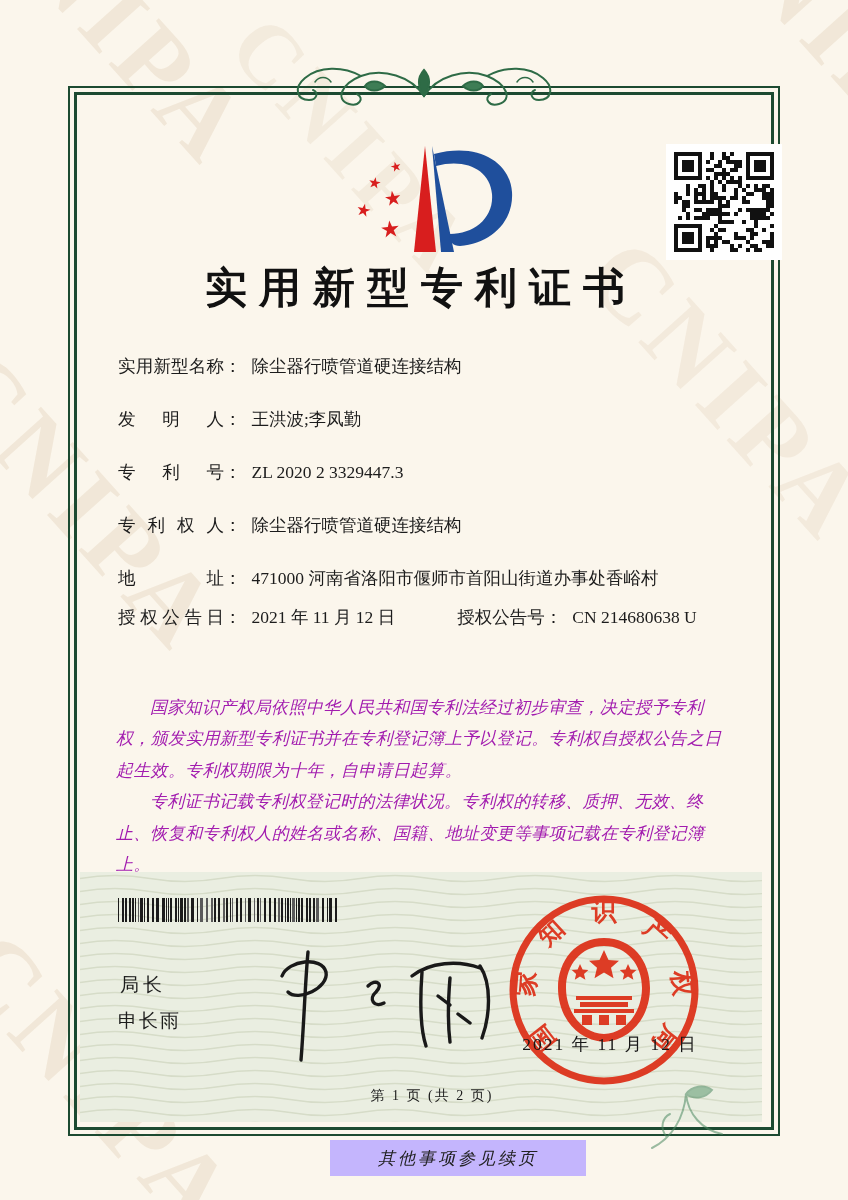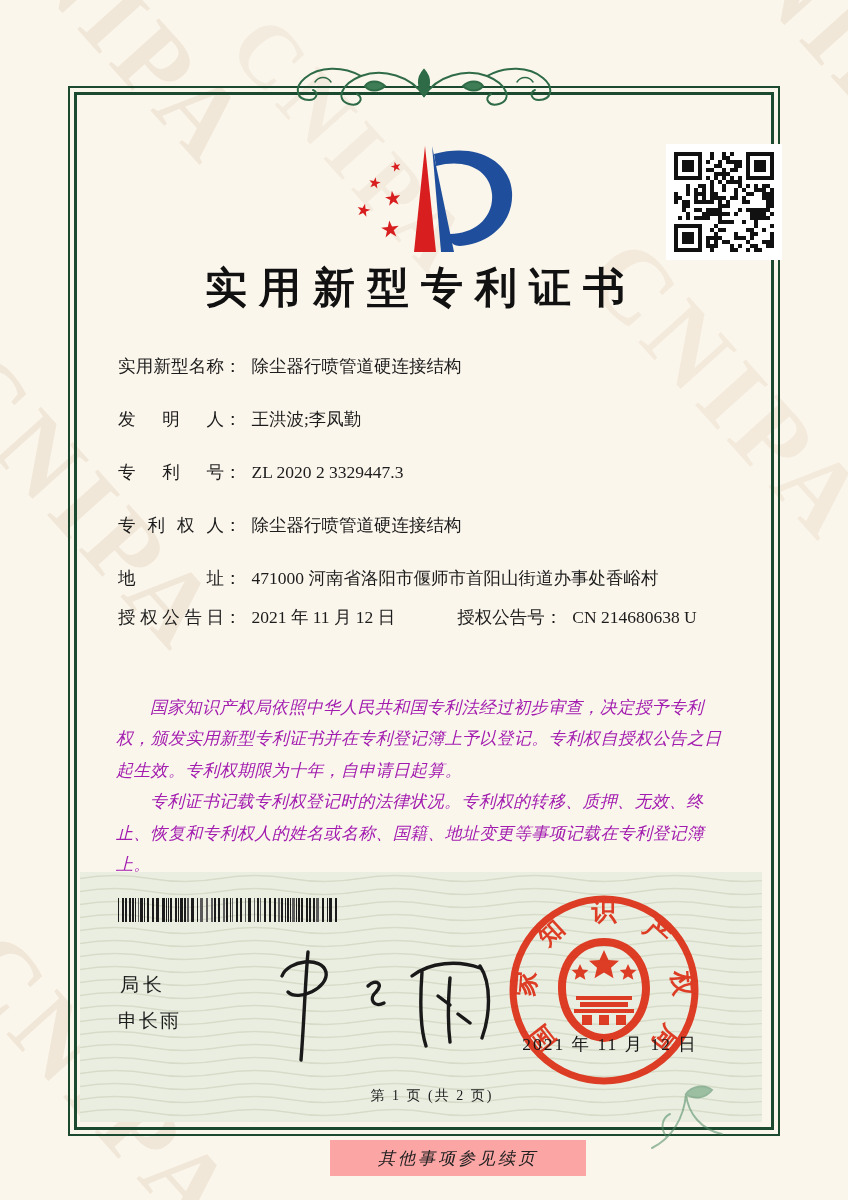--- a/index.html
+++ b/index.html
@@ -51,21 +51,21 @@
   .sig-title{position:absolute;left:46px;top:880px;font-size:19px;font-family:"Liberation Sans","DejaVu Sans",sans-serif;letter-spacing:4px;}
   .sig-name{position:absolute;left:44px;top:916px;font-size:19px;font-family:"Liberation Sans","DejaVu Sans",sans-serif;letter-spacing:2px;}
   .signature{position:absolute;left:170px;top:848px;}
   .seal{position:absolute;left:432px;top:800px;width:196px;height:196px;opacity:.93;}
   .seal-date{
     position:absolute;left:436px;top:940px;width:200px;text-align:center;
     font-size:17.5px;letter-spacing:2px;color:#161616;z-index:6;
   }
   .page-num{position:absolute;left:0;top:995px;width:100%;text-align:center;font-size:14px;letter-spacing:2px;margin-left:11px;}
   .cont-note{
-    position:absolute;left:330px;top:1140px;width:256px;height:36px;background:#fca5a5;
+    position:absolute;left:330px;top:1140px;width:256px;height:36px;background:#c4b5fd;
     z-index:5;display:flex;align-items:center;justify-content:center;
     font-size:17px;font-style:italic;letter-spacing:3px;color:#222;
   }
 </style>
 </head>
 <body>
 
 <div class="page">
 
   <div class="wm" style="left:-70px;top:-46px;">CNIPA</div>

